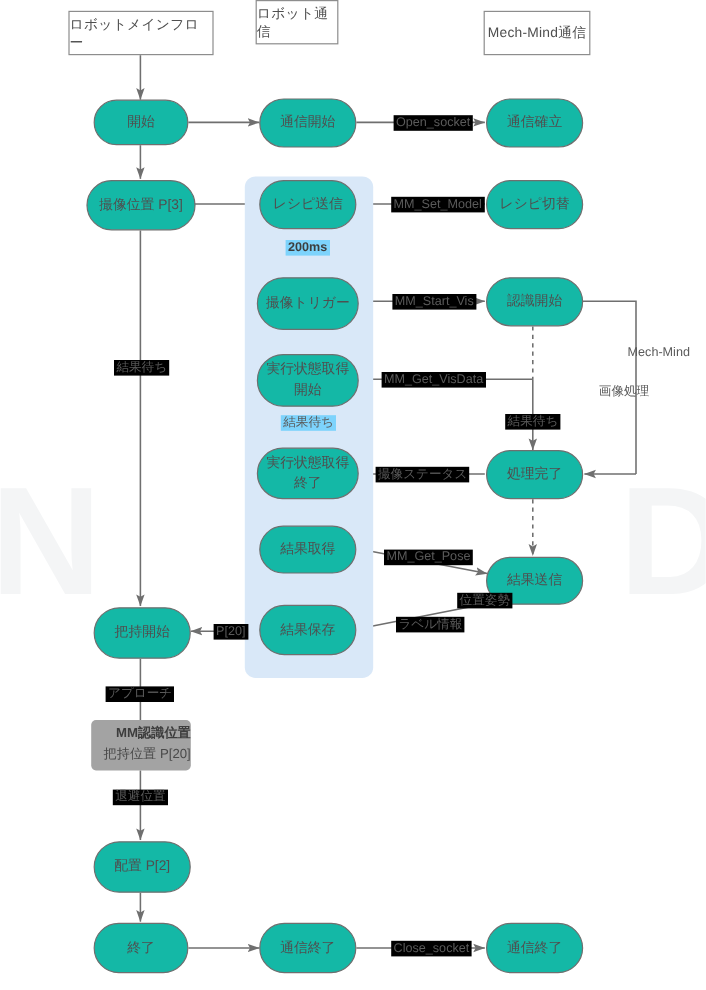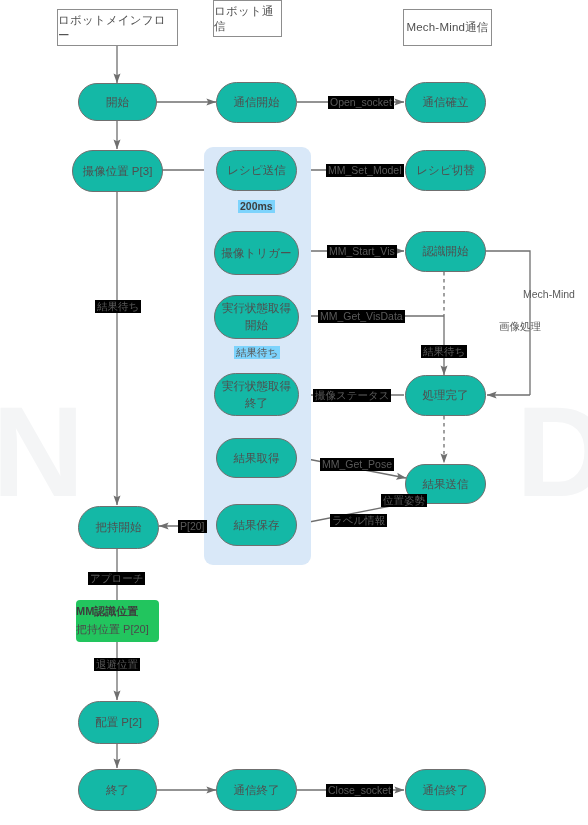--- a/index.html
+++ b/index.html
@@ -32,22 +32,22 @@
   }
   .node .l2{display:block;}
 
   
   .band{
     position:absolute;background:#d9e8f8;border-radius:9px;z-index:1;
   }
 
   
   .note{
-    position:absolute;box-sizing:border-box;background:#22c55e;border-radius:4px;
-    display:flex;flex-direction:column;align-items:flex-start;justify-content:center;
+    position:absolute;box-sizing:border-box;background:#a3a3a3;border-radius:4px;
+    display:flex;flex-direction:column;align-items:flex-end;justify-content:center;
     font-size:11px;color:#4a4a4a;line-height:1.6;z-index:3;
   }
   .note .t{font-weight:700;color:#3d3d3d;}
 
   
   .elabel{
     position:absolute;font-size:10.5px;color:#5a5a5a;white-space:nowrap;
     background:#000000;padding:0 2px;z-index:4;line-height:1.25;
   }
   .elabel.onband{background:#7dd3fc;}

